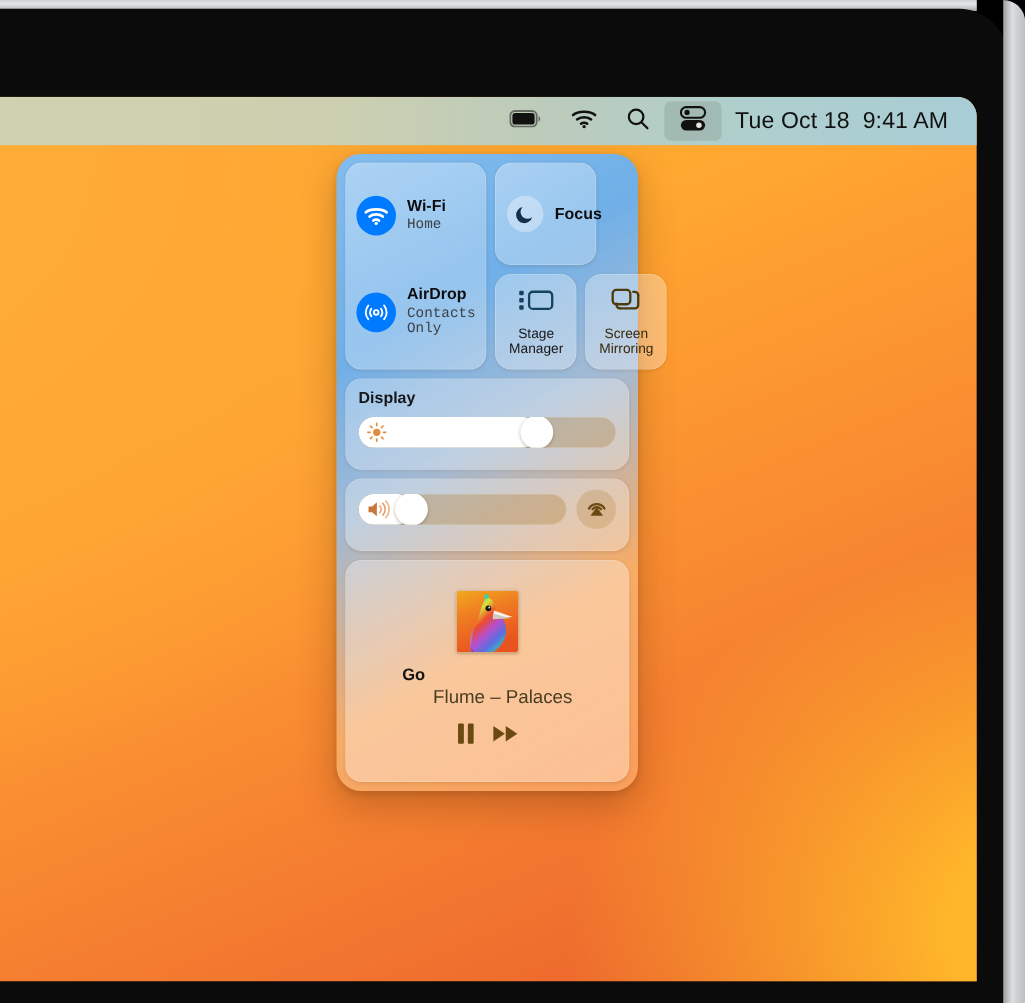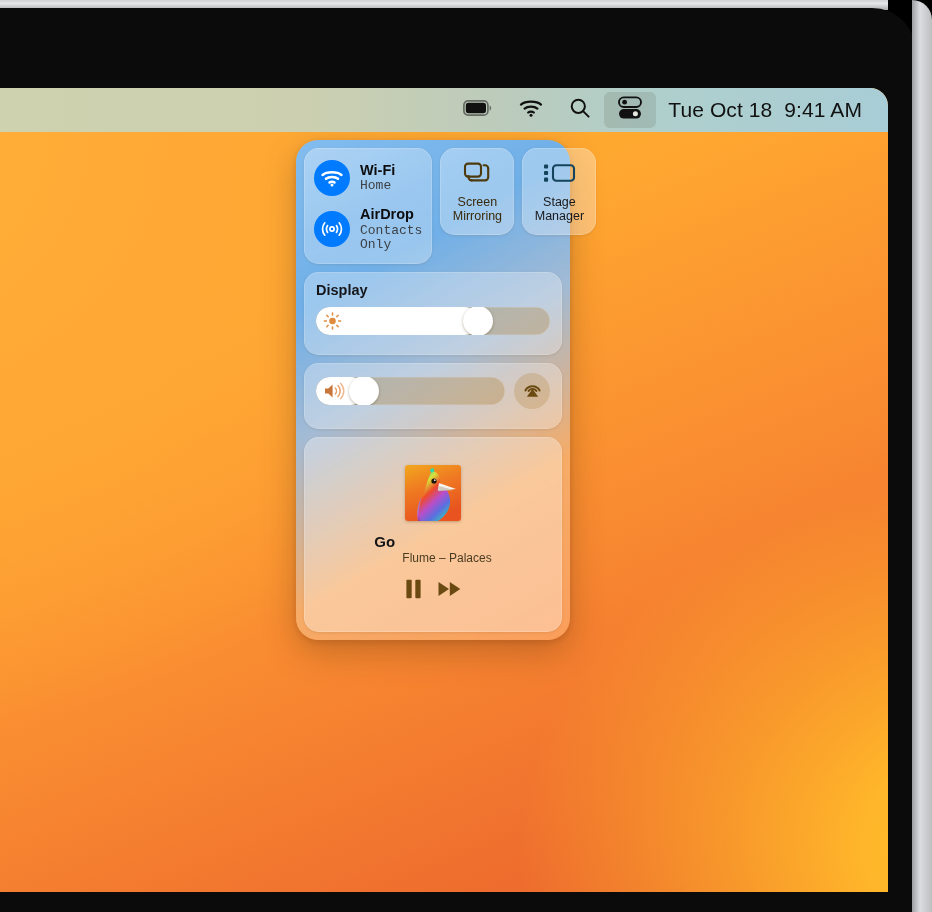--- a/index.html
+++ b/index.html
@@ -59,21 +59,21 @@
     padding:0 13px; border-radius:6px; color:#111;
   }
   .mb-item.active { background:rgba(120,130,120,0.26); }
   #mb-clock {
     font-size:21px; color:#111; letter-spacing:0.1px;
     white-space:pre; padding:0 4px 0 12px;
   }
 
   
   #control-center {
-    position:absolute; left:296px; top:52px; width:274px;
+    position:absolute; left:306px; top:52px; width:274px;
     z-index:20;
   }
   #cc-inner {
     width:274px; border-radius:22px; padding:8px;
     background:
       linear-gradient(150deg, rgba(120,190,255,0.92) 0%, rgba(96,176,252,0.90) 26%,
                       rgba(150,190,235,0.88) 46%, rgba(245,175,110,0.90) 72%,
                       rgba(250,160,95,0.92) 100%);
     box-shadow:0 12px 34px rgba(80,40,10,0.30), 0 2px 6px rgba(80,40,10,0.16);
     backdrop-filter:blur(22px);
@@ -174,21 +174,21 @@
     background:rgba(255,255,255,0.34);
     box-shadow:inset 0 0 0 0.5px rgba(255,255,255,0.32), 0 1px 3px rgba(90,60,20,0.13);
     flex-direction:column;
   }
   #album-art {
     width:56px; height:56px; border-radius:3px; flex:0 0 56px;
     overflow:hidden; box-shadow:0 1px 3px rgba(70,45,10,0.30);
   }
   .np-text { flex:1 1 auto; min-width:0; line-height:1.15; }
   #np-title { font-size:15px; font-weight:bold; color:#131316; }
-  #np-artist { font-size:12px; color:#4a3c22; margin-top:2px; white-space:nowrap;margin-left:28px; }
+  #np-artist { font-size:17px; color:#4a3c22; margin-top:2px; white-space:nowrap;margin-left:28px; }
   .np-controls { display:flex; align-items:center; gap:14px; flex:0 0 auto; }
 </style>
 </head>
 <body>
 
 <div id="device">
   <div class="bezel-silver-top"></div>
   <div class="bezel-black"></div>
   <div class="bezel-silver-right"></div>
 
@@ -277,50 +277,58 @@
               </span>
               <span class="conn-text">
                 <span class="conn-title">AirDrop</span>
                 <span class="conn-sub">Contacts Only</span>
               </span>
             </div>
           </div>
 
           <div class="cc-col">
 
+            <div class="tile" id="tile-focus">
+              <span class="focus-badge">
+                <svg width="19" height="19" viewBox="0 0 19 19">
+                  <path d="M15.8 12.2 A7.4 7.4 0 1 1 7.1 3.2 A6.2 6.2 0 0 0 15.8 12.2 Z" fill="#14304f"></path>
+                </svg>
+              </span>
+              <span id="focus-label">Focus</span>
+            </div>
 
             <div class="cc-row">
+
+              <div class="tile-square" id="tile-stage-manager">
+                <span>
+                  <svg width="34" height="24" viewBox="0 0 34 24">
+                    <rect x="2" y="3.4" width="4.1" height="4.1" rx="1" fill="#14435c"></rect>
+                    <rect x="2" y="10" width="4.1" height="4.1" rx="1" fill="#14435c"></rect>
+                    <rect x="2" y="16.6" width="4.1" height="4.1" rx="1" fill="#14435c"></rect>
+                    <rect x="11" y="4.2" width="21" height="15.6" rx="3.4" fill="none" stroke="#14435c" stroke-width="2.1"></rect>
+                  </svg>
+                </span>
+                <span class="sq-label">
+                  <span>Stage</span><br>
+                  <span>Manager</span>
+                </span>
+              </div>
 
               <div class="tile-square" id="tile-screen-mirroring">
                 <span>
                   <svg width="30" height="24" viewBox="0 0 30 24">
                     <rect x="3" y="2.6" width="16" height="13" rx="3.1" fill="none" stroke="#4d3a0e" stroke-width="2.1"></rect>
                     <path d="M9.6 19.4 H23.1 A3.1 3.1 0 0 0 26.2 16.3 V7.4" fill="none" stroke="#4d3a0e" stroke-width="2.1" stroke-linecap="round"></path>
                     <path d="M26.2 7.4 A3.1 3.1 0 0 0 23.1 4.3 H21.6" fill="none" stroke="#4d3a0e" stroke-width="2.1" stroke-linecap="round"></path>
                     <path d="M9.6 19.4 A3.1 3.1 0 0 1 6.5 16.3 V15" fill="none" stroke="#4d3a0e" stroke-width="2.1" stroke-linecap="round"></path>
                   </svg>
                 </span>
                 <span class="sq-label">
                   <span>Screen</span><br>
                   <span>Mirroring</span>
-                </span>
-              </div>
-
-              <div class="tile-square" id="tile-stage-manager">
-                <span>
-                  <svg width="34" height="24" viewBox="0 0 34 24">
-                    <rect x="2" y="3.4" width="4.1" height="4.1" rx="1" fill="#14435c"></rect>
-                    <rect x="2" y="10" width="4.1" height="4.1" rx="1" fill="#14435c"></rect>
-                    <rect x="2" y="16.6" width="4.1" height="4.1" rx="1" fill="#14435c"></rect>
-                    <rect x="11" y="4.2" width="21" height="15.6" rx="3.4" fill="none" stroke="#14435c" stroke-width="2.1"></rect>
-                  </svg>
-                </span>
-                <span class="sq-label">
-                  <span>Stage</span><br>
-                  <span>Manager</span>
                 </span>
               </div>
             </div>
           </div>
         </div>
 
         <div class="tile-slider" id="tile-display">
           <div class="slider-heading">Display</div>
           <div class="slider-line">
             <div class="slider-track" id="display-track">

